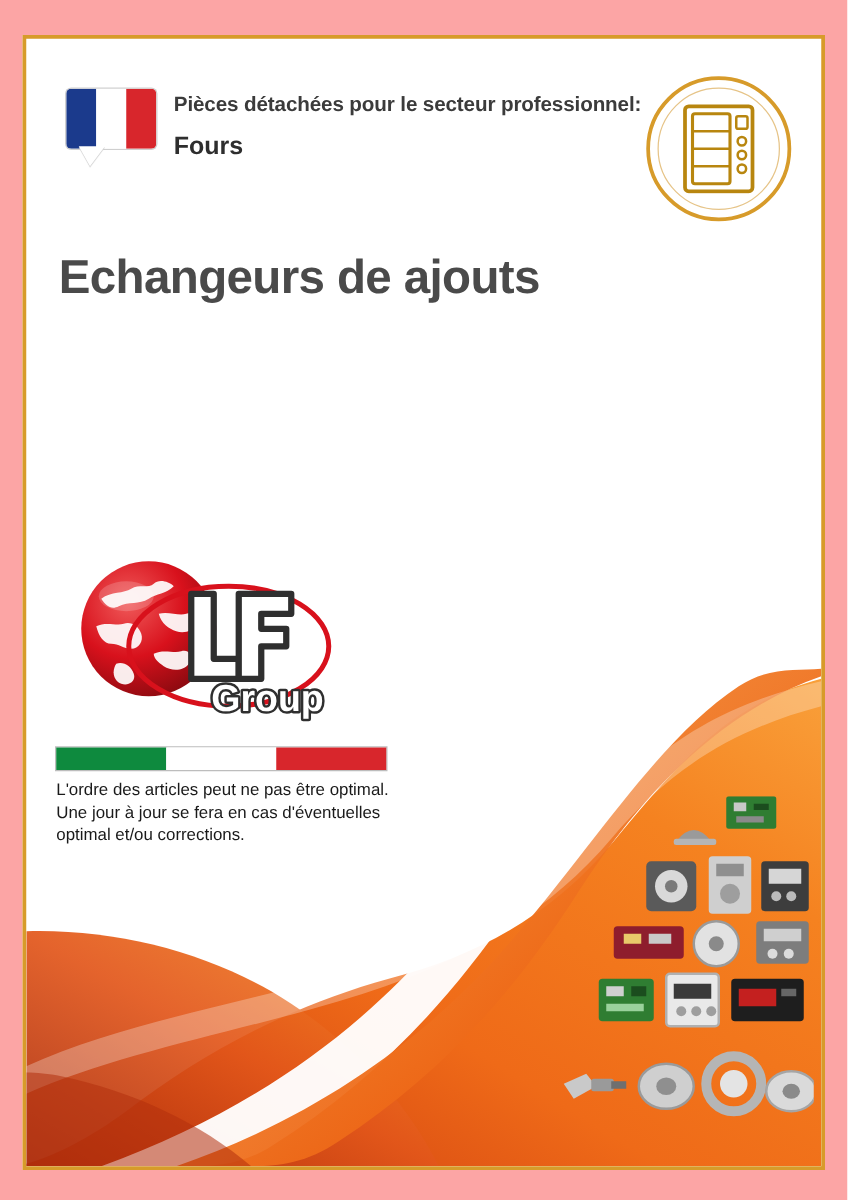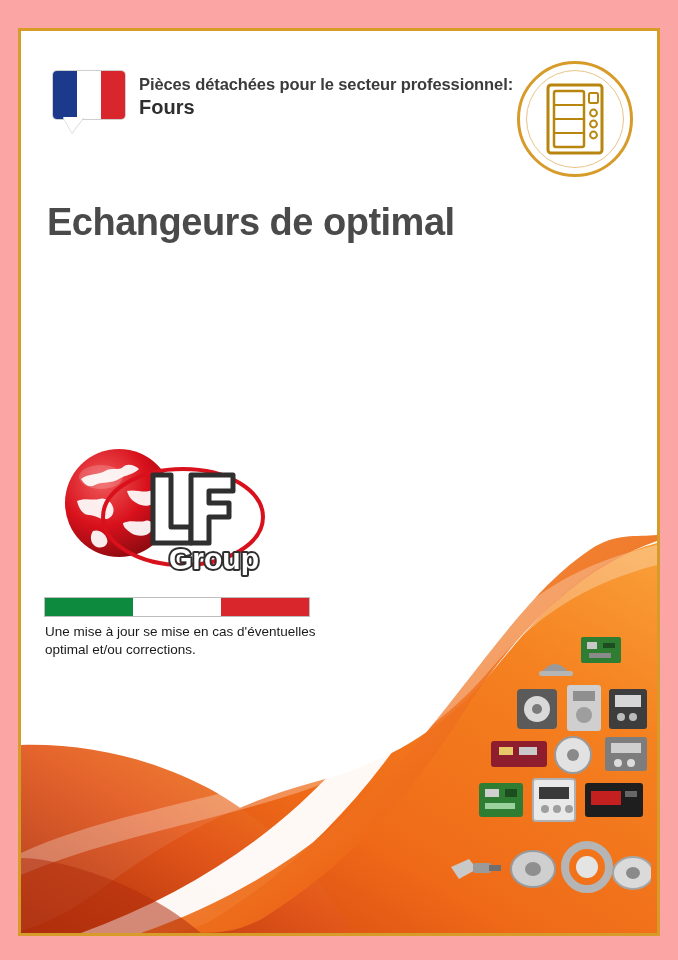--- a/index.html
+++ b/index.html
@@ -90,20 +90,21 @@
     font-size: 16.5px;
     font-weight: bold;
     color: #3b3b3b;
     letter-spacing: -0.1px;
     line-height: 22px;
   }
   .header-line2 {
     font-size: 20px;
     font-weight: bold;
     color: #2e2e2e;
+    margin-top: 10px;
     line-height: 24px;
   }
 
   
   .oven-badge {
     position: absolute;
     right: 24px;
     top: 30px;
     width: 116px;
     height: 116px;
@@ -278,21 +279,21 @@
           <line x1="8" y1="36" x2="38" y2="36" stroke="#b8860f" stroke-width="2"></line>
           <line x1="8" y1="50" x2="38" y2="50" stroke="#b8860f" stroke-width="2"></line>
           <rect x="43" y="10" width="9" height="10" rx="1.5" fill="#ffffff" stroke="#b8860f" stroke-width="2"></rect>
           <circle cx="47.5" cy="30" r="3.4" fill="none" stroke="#b8860f" stroke-width="2"></circle>
           <circle cx="47.5" cy="41" r="3.4" fill="none" stroke="#b8860f" stroke-width="2"></circle>
           <circle cx="47.5" cy="52" r="3.4" fill="none" stroke="#b8860f" stroke-width="2"></circle>
         </svg>
       </div>
     </div>
 
-    <div class="doc-title">Echangeurs de optimal</div>
+    <div class="doc-title">Echangeurs de ajouts</div>
 
     <div class="logo-block">
       <svg class="logo-svg" width="270" height="180" viewBox="0 0 270 180">
         <defs>
           <radialGradient id="globegrad" cx="35%" cy="30%" r="75%">
             <stop offset="0%" stop-color="#f05a5a"></stop>
             <stop offset="55%" stop-color="#d8111c"></stop>
             <stop offset="100%" stop-color="#8d0a10"></stop>
           </radialGradient>
         </defs>
@@ -322,21 +323,22 @@
       </svg>
     </div>
 
     <div class="italy-flag">
       <div class="band it-green"></div>
       <div class="band it-white"></div>
       <div class="band it-red"></div>
     </div>
 
     <div class="disclaimer">
-      <div>Une mise à jour se mise en cas d'éventuelles</div>
+      <div>L'ordre des articles peut ne pas être optimal.</div>
+      <div>Une jour à jour se fera en cas d'éventuelles</div>
       <div>optimal et/ou corrections.</div>
     </div>
 
     <div class="products">
       <svg width="230" height="290" viewBox="0 0 230 290">
 
         <g>
           <rect x="160" y="0" width="40" height="26" rx="2" fill="#2f7d32"></rect>
           <rect x="166" y="5" width="10" height="7" fill="#c8c8c8"></rect>
           <rect x="182" y="6" width="12" height="5" fill="#1b4d1e"></rect>

